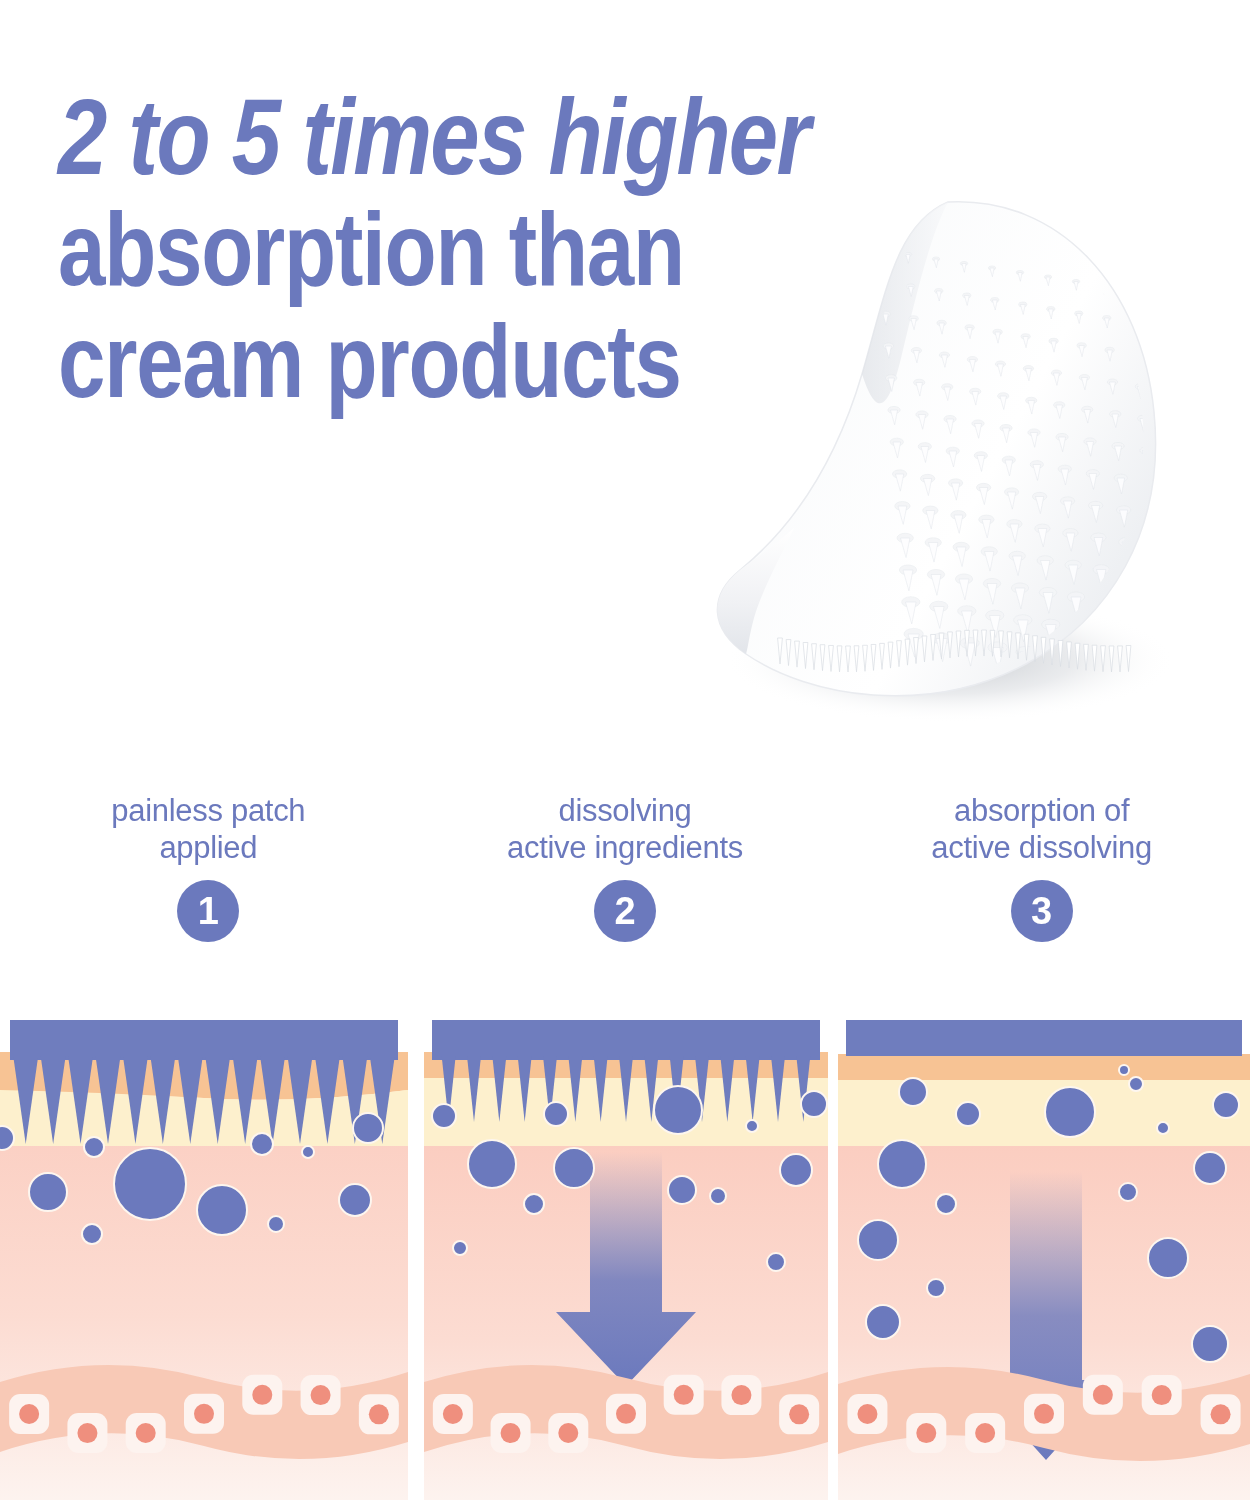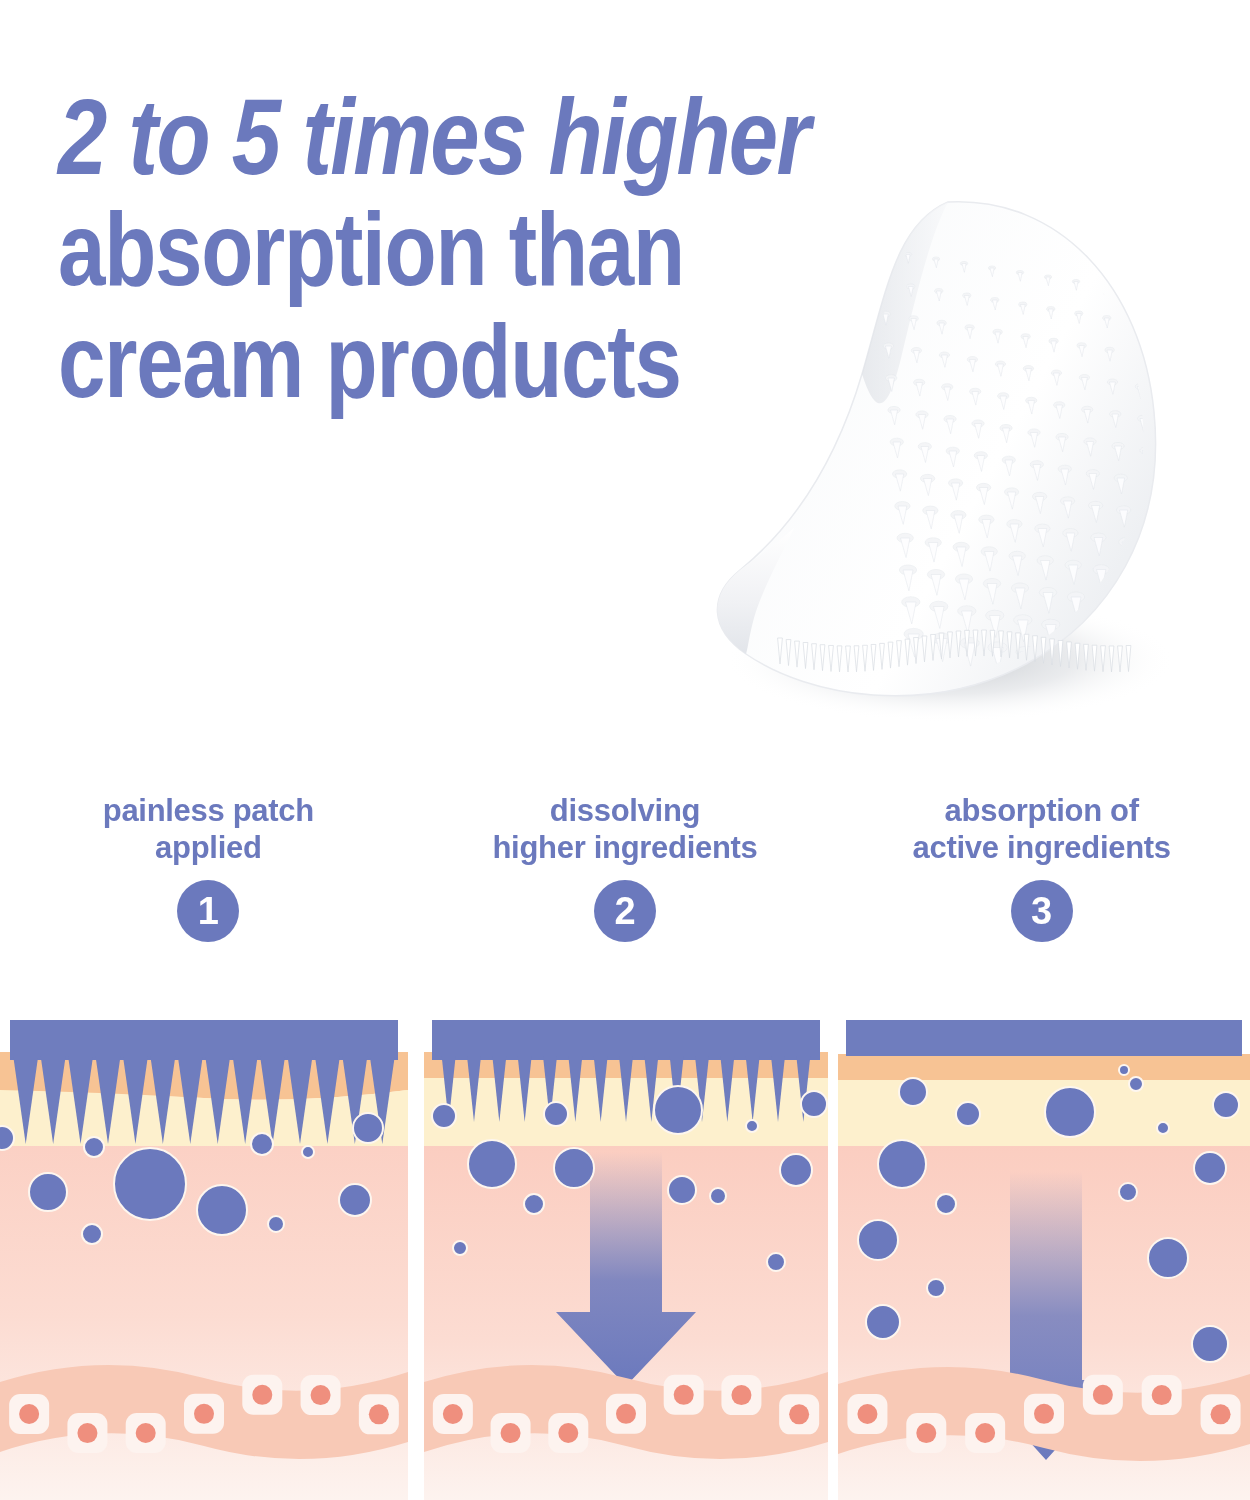--- a/index.html
+++ b/index.html
@@ -63,21 +63,21 @@
     z-index: 25;
   }
   .step {
     flex: 1 1 0;
     display: flex;
     flex-direction: column;
     align-items: center;
   }
   .step-label {
     color: #6b79bd;
-    font-weight: 700;
+    font-weight: 400;
     font-size: 31px;
     line-height: 37px;
     text-align: center;
     letter-spacing: -0.3px;
     white-space: pre-line;
     padding: 0 6px;
   }
   .step-badge {
     margin-top: 14px;
     width: 62px;
@@ -663,21 +663,21 @@
 </div>
 
 <div id="steps">
   <div class="step">
     <div class="step-label">painless patch
 applied</div>
     <div class="step-badge">1</div>
   </div>
   <div class="step">
     <div class="step-label">dissolving
-higher ingredients</div>
+active ingredients</div>
     <div class="step-badge">2</div>
   </div>
   <div class="step">
     <div class="step-label">absorption of
-active ingredients</div>
+active dissolving</div>
     <div class="step-badge">3</div>
   </div>
 </div>
 
 </body></html>

